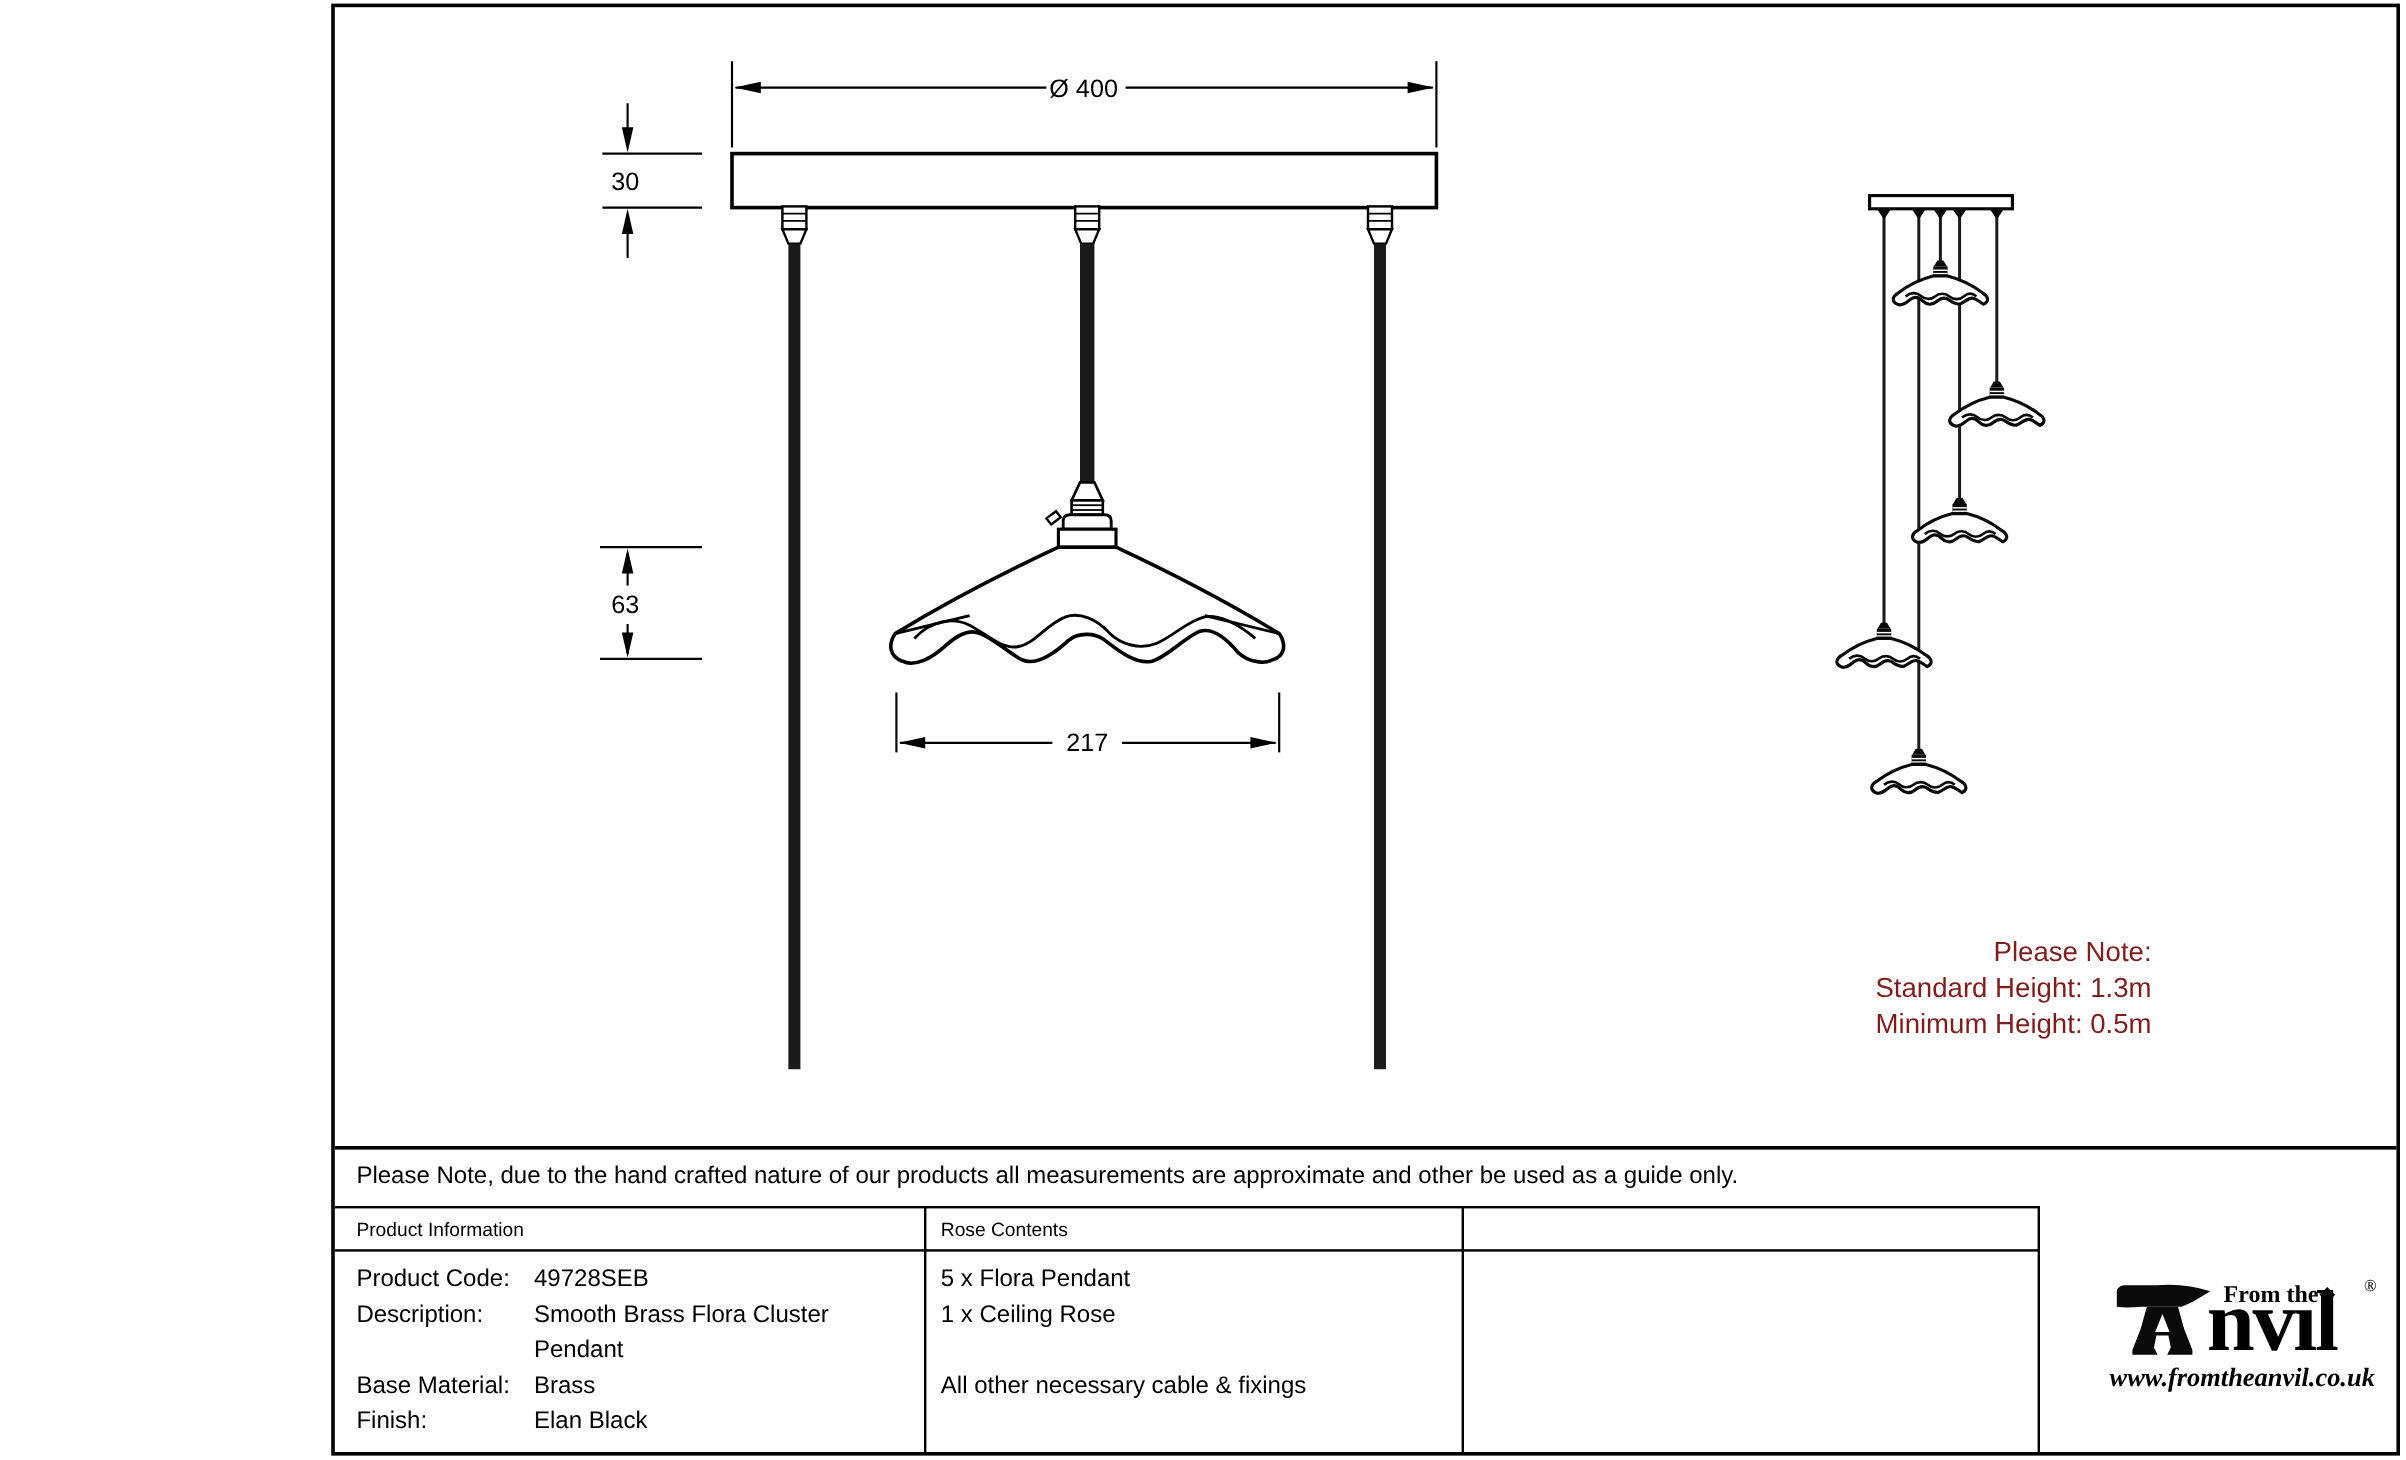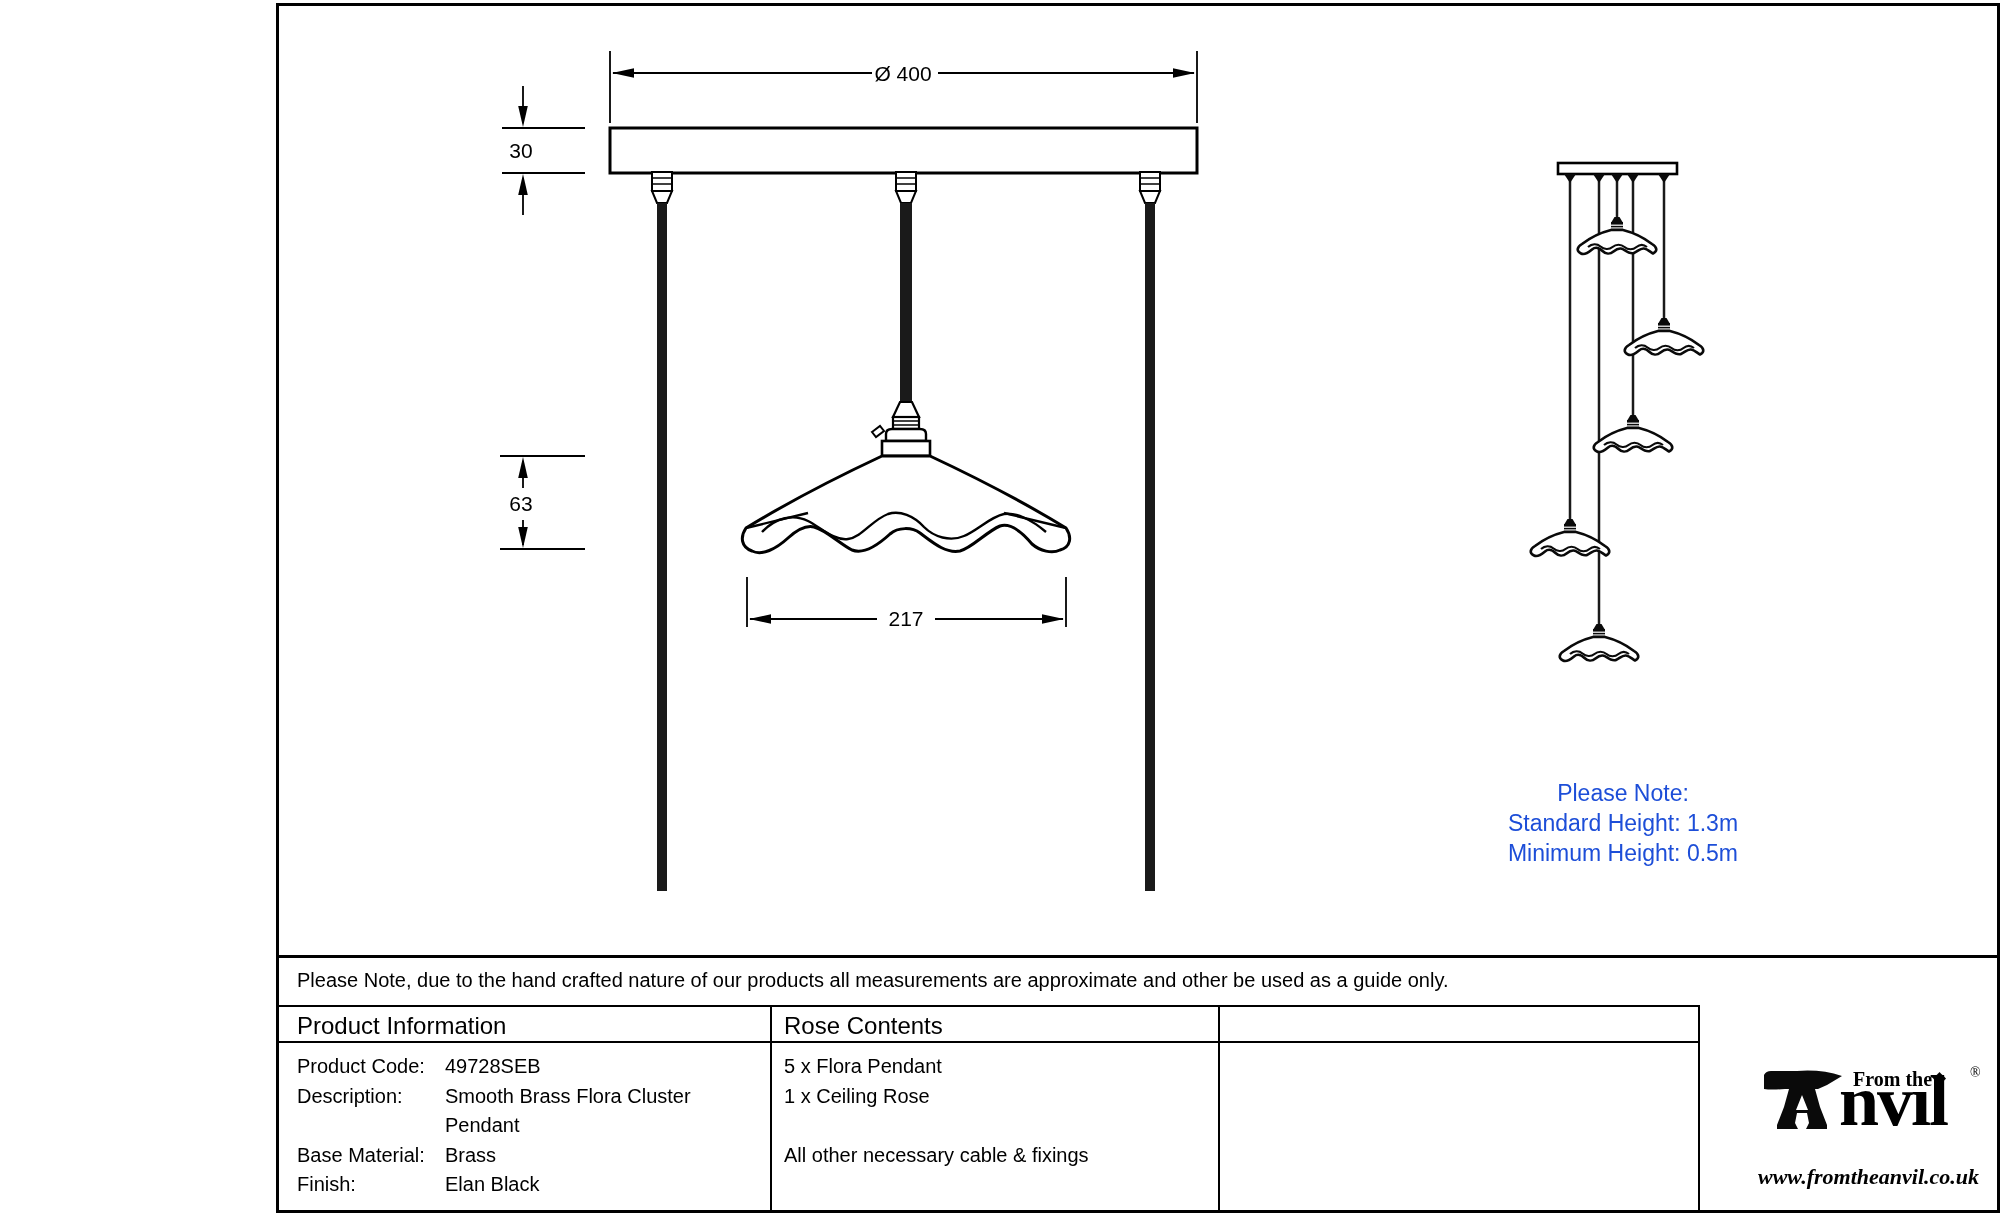--- a/index.html
+++ b/index.html
@@ -2,46 +2,46 @@
 <html><head>
 <meta charset="utf-8">
 <style>
   html,body{margin:0;padding:0;background:#fff;}
   .page{position:relative;width:2005px;height:1217px;background:#fff;
         font-family:"Liberation Sans",sans-serif;color:#000;overflow:hidden;}
   .sheet{position:absolute;left:276px;top:3px;width:1724px;height:1210px;
          border:3px solid #000;box-sizing:border-box;background:#fff;}
   svg text{font-family:"Liberation Sans",sans-serif;fill:#000;}
   .dim-label{font-size:21px;}
-  .note{position:absolute;left:1174px;top:772px;width:340px;text-align:center;
-        font-size:23px;line-height:30px;color:#1d4ed8;}
+  .note{position:absolute;left:1174px;top:772px;width:340px;text-align:right;
+        font-size:23px;line-height:30px;color:#7f1d1d;}
   .hline{position:absolute;background:#000;height:2px;}
   .vline{position:absolute;background:#000;width:2px;}
   .disclaimer{position:absolute;left:18px;top:949px;width:1390px;height:50px;
               display:flex;align-items:center;font-size:20px;}
-  .col-header{position:absolute;height:42px;display:flex;align-items:center;font-size:24px;}
+  .col-header{position:absolute;height:42px;display:flex;align-items:center;font-size:16px;}
   .prod-header{left:18px;top:999px;width:460px;}
   .pack-header{left:505px;top:999px;width:420px;}
   .prod-body{position:absolute;left:18px;top:1046px;width:465px;}
   .prow{display:flex;height:29.5px;align-items:center;font-size:20px;}
   .prow .lbl{width:148px;flex:0 0 148px;}
   .pack-body{position:absolute;left:505px;top:1046px;width:420px;}
   .pack-body .prow{height:29.5px;}
   .logo-cell{position:absolute;left:1419px;top:999px;width:299px;height:205px;}
   .logo-box{position:absolute;left:16px;top:0;width:336px;height:205px;}
   .anvil-svg{position:absolute;left:49px;top:62px;width:80px;height:66px;}
   .from-the{position:absolute;left:139px;top:63px;font-family:"Liberation Serif",serif;
             font-size:20px;font-weight:bold;white-space:nowrap;}
   .nvil{position:absolute;left:125px;top:60px;font-family:"Liberation Serif",serif;
         font-size:72px;font-weight:bold;line-height:1;letter-spacing:-2px;white-space:nowrap;}
   .diamond{position:absolute;left:219px;top:64px;font-size:17px;line-height:1;}
   .reg{position:absolute;left:256px;top:60px;font-size:14px;font-family:"Liberation Serif",serif;}
   .weblink{position:absolute;left:44px;top:130px;width:220px;text-align:center;
            font-family:"Liberation Serif",serif;font-style:italic;font-weight:bold;
-           font-size:22px;white-space:nowrap;margin-top:29px;}
+           font-size:22px;white-space:nowrap;}
 </style>
 </head>
 <body>
 
 <div class="page">
   <div class="sheet">
 
     
     <svg width="1718" height="943" viewBox="279 6 1718 943" xmlns="http://www.w3.org/2000/svg">
       <defs>

